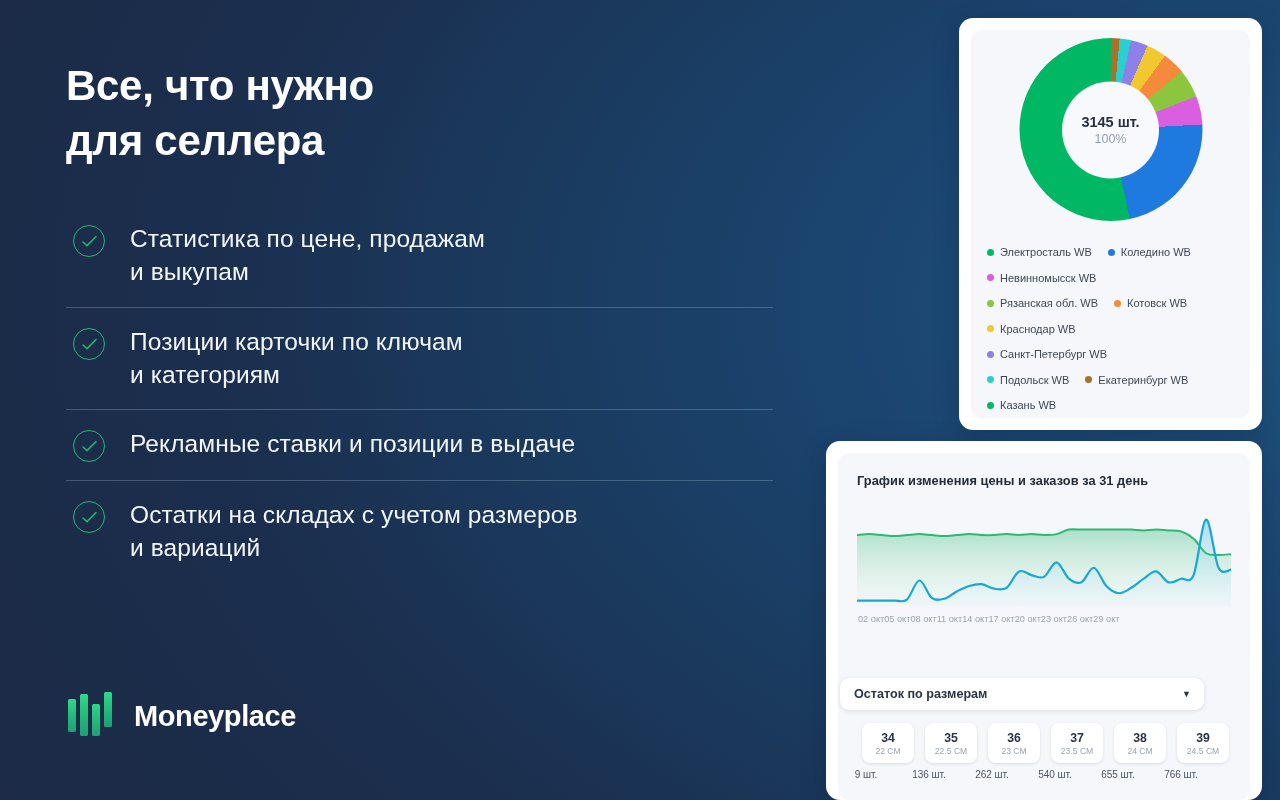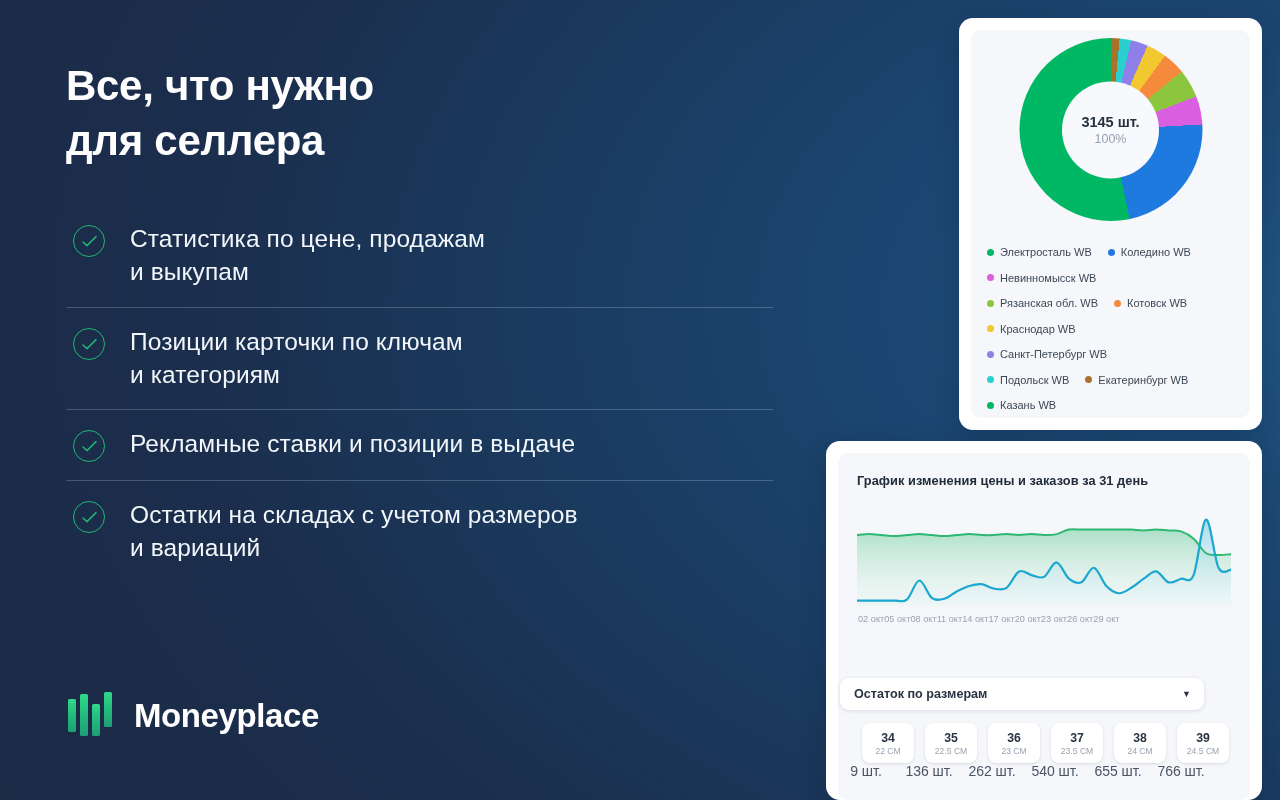--- a/index.html
+++ b/index.html
@@ -41,21 +41,21 @@
 
   
   .logo { position:absolute; left:67px; top:692px; display:flex; align-items:center; gap:19px; }
   .logo-mark { width:48px; height:48px; position:relative; }
   .logo-mark i { position:absolute; width:8px; border-radius:1.5px;
     background:linear-gradient(180deg,#2fd98a 0%,#23b87a 55%,#1f9e77 100%); }
   .b1 { left:1px;  top:7px;  height:33px; }
   .b2 { left:13px; top:2px;  height:42px; }
   .b3 { left:25px; top:12px; height:32px; }
   .b4 { left:37px; top:0px;  height:35px; }
-  .logo-text { font-size:33px; font-weight:bold; color:#ffffff; letter-spacing:-0.4px; }
+  .logo-text { font-size:29px; font-weight:bold; color:#ffffff; letter-spacing:-0.4px; }
 
   
   .card {
     position:absolute; background:#ffffff; border-radius:14px;
     box-shadow:0 7px 26px rgba(6,20,40,0.22);
   }
   #card-donut { left:959px; top:18px; width:303px; height:412px; padding:12px; }
   #card-chart { left:826px; top:441px; width:436px; height:359px; padding:12px 12px 0 12px; }
   .inner-panel { background:#f5f7fa; border-radius:11px; width:100%; height:100%; }
 
@@ -105,21 +105,21 @@
 
   .sizes { position:absolute; left:14px; top:282px; display:flex; gap:11px; }
   .size-col { display:flex; flex-direction:column; align-items:center; width:52px; }
   .size-chip {
     width:52px; height:40px; background:#ffffff; border-radius:8px;
     box-shadow:0 1px 3px rgba(20,40,70,0.13);
     display:flex; flex-direction:column; align-items:center; justify-content:center; gap:1px;margin-left:44px;
   }
   .size-num { font-size:12.3px; font-weight:bold; color:#2a3442; }
   .size-cm { font-size:8.6px; color:#9aa4b1; }
-  .size-qty { font-size:14px; color:#4a5463; margin-top:0; }
+  .size-qty { font-size:10px; color:#4a5463; margin-top:6px; }
 </style>
 </head>
 <body>
 
 <div class="left">
   <h1 class="headline">Все, что нужно
 для селлера</h1>
 
   <div class="features" id="feature-list">
       <div class="feat">

